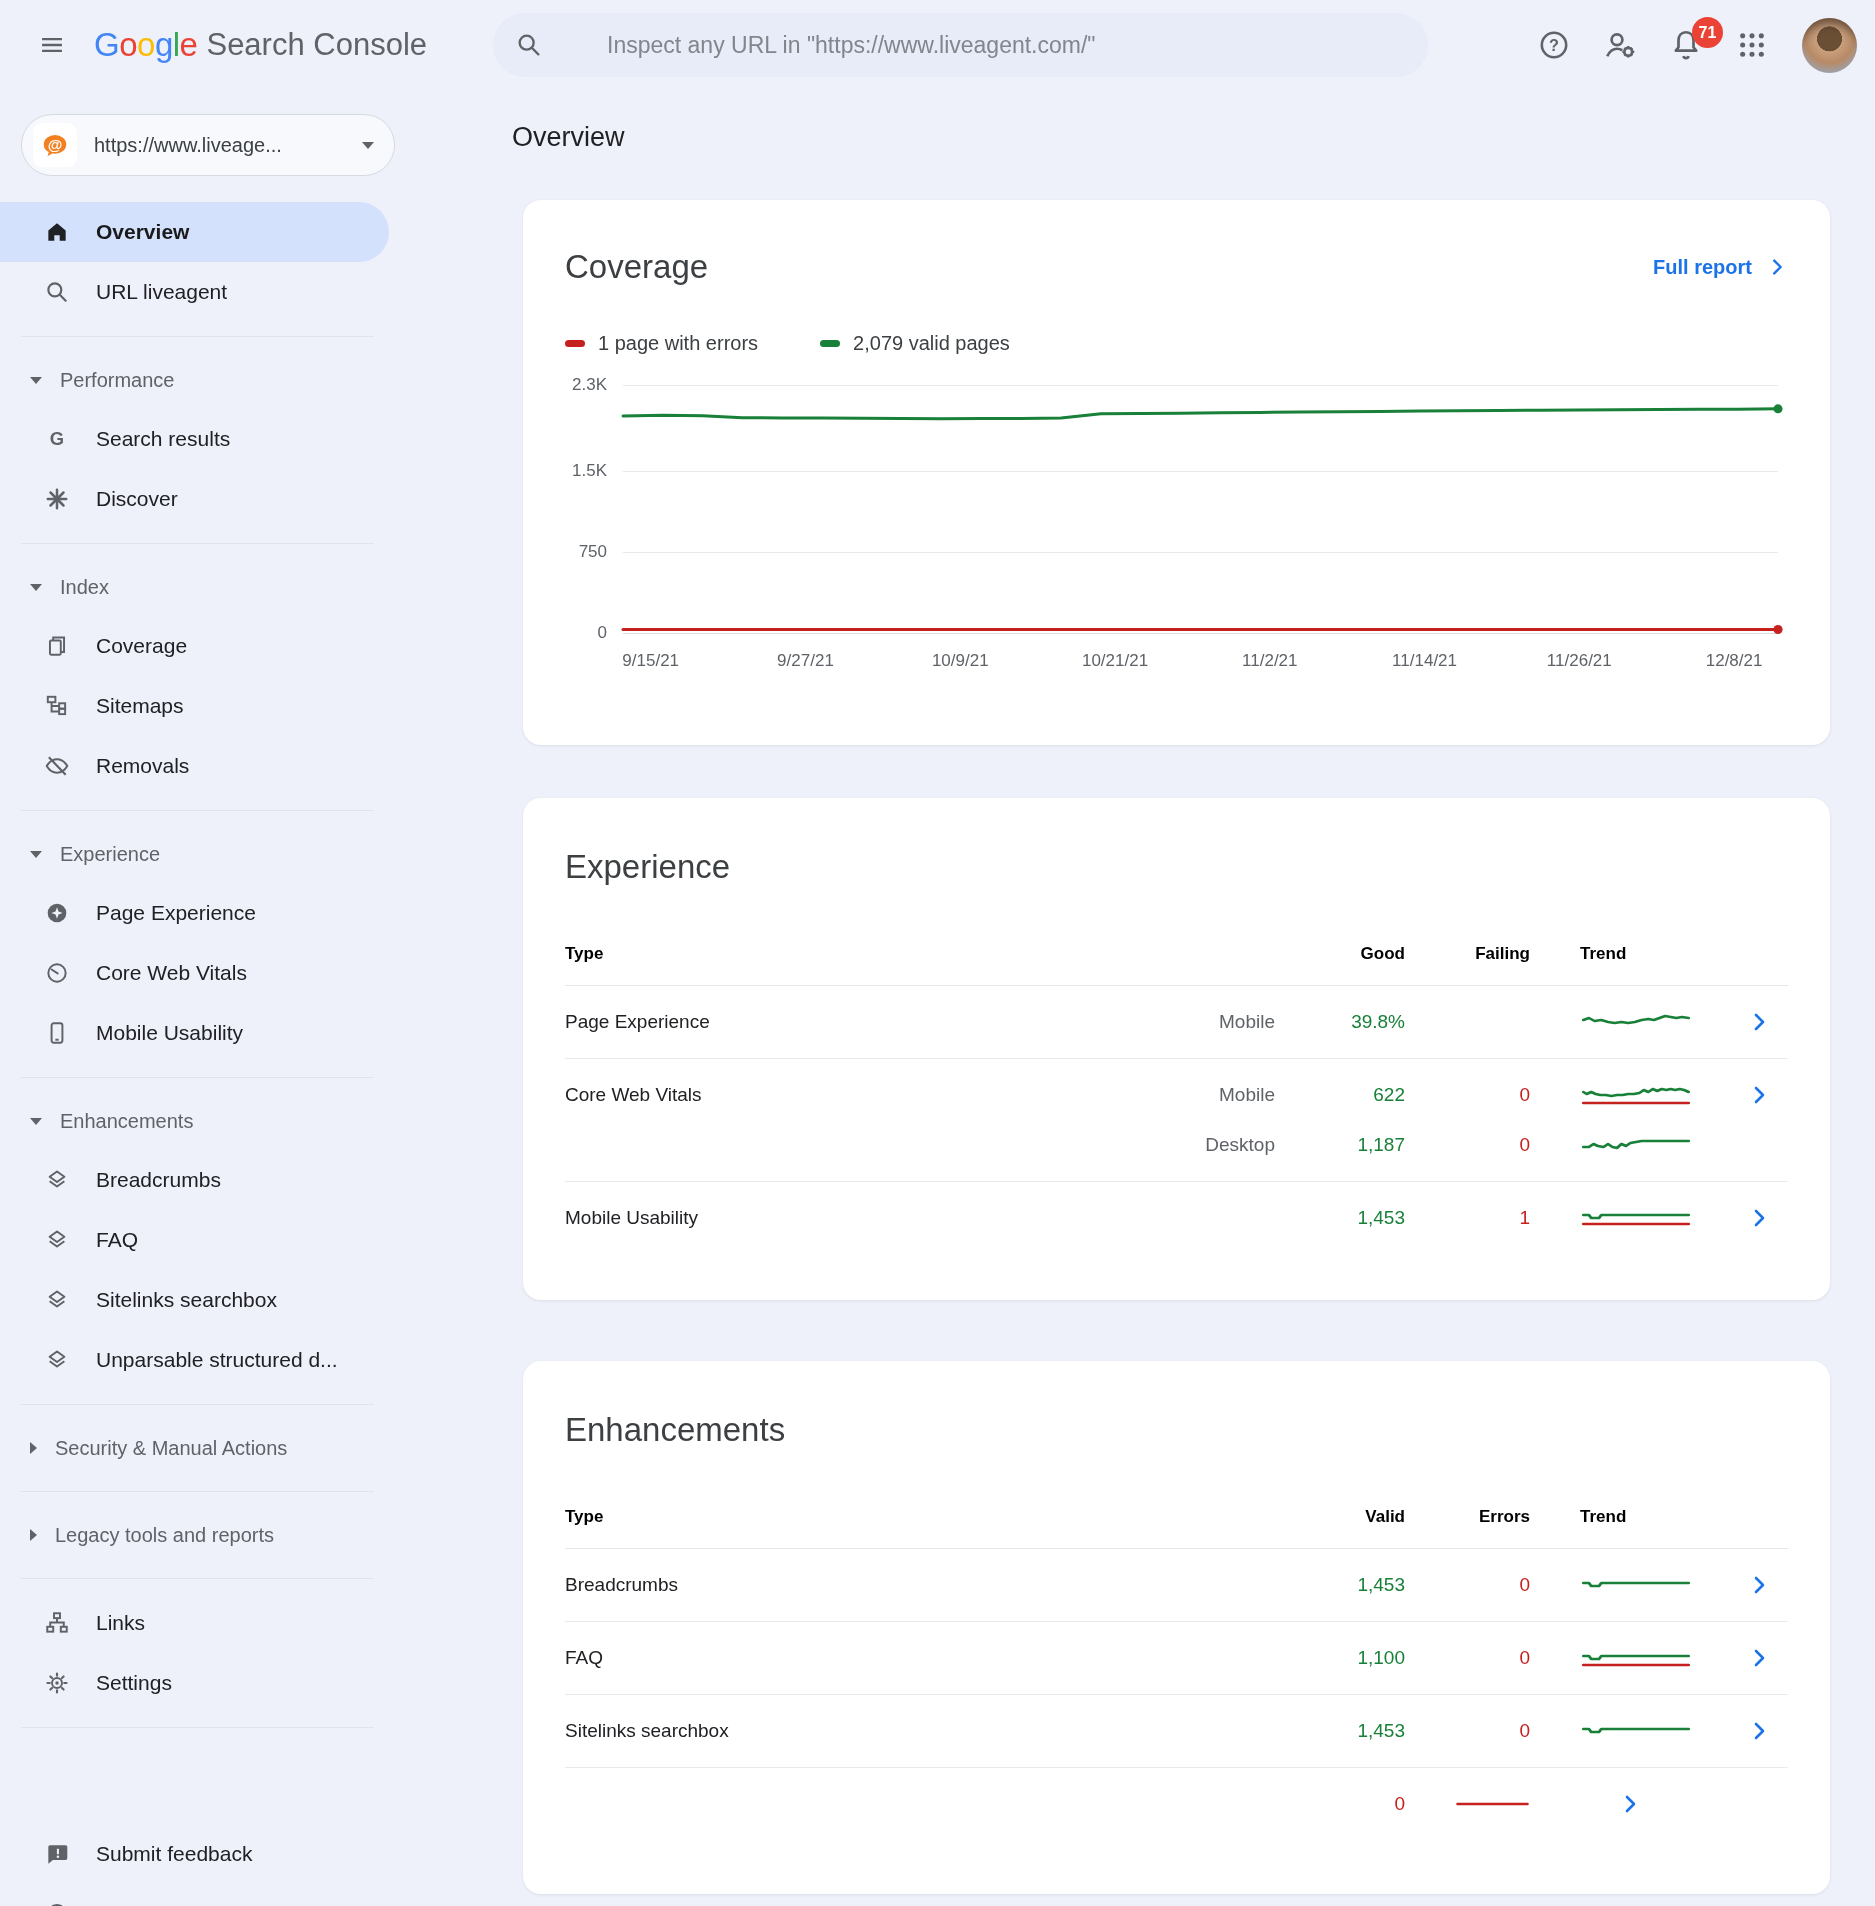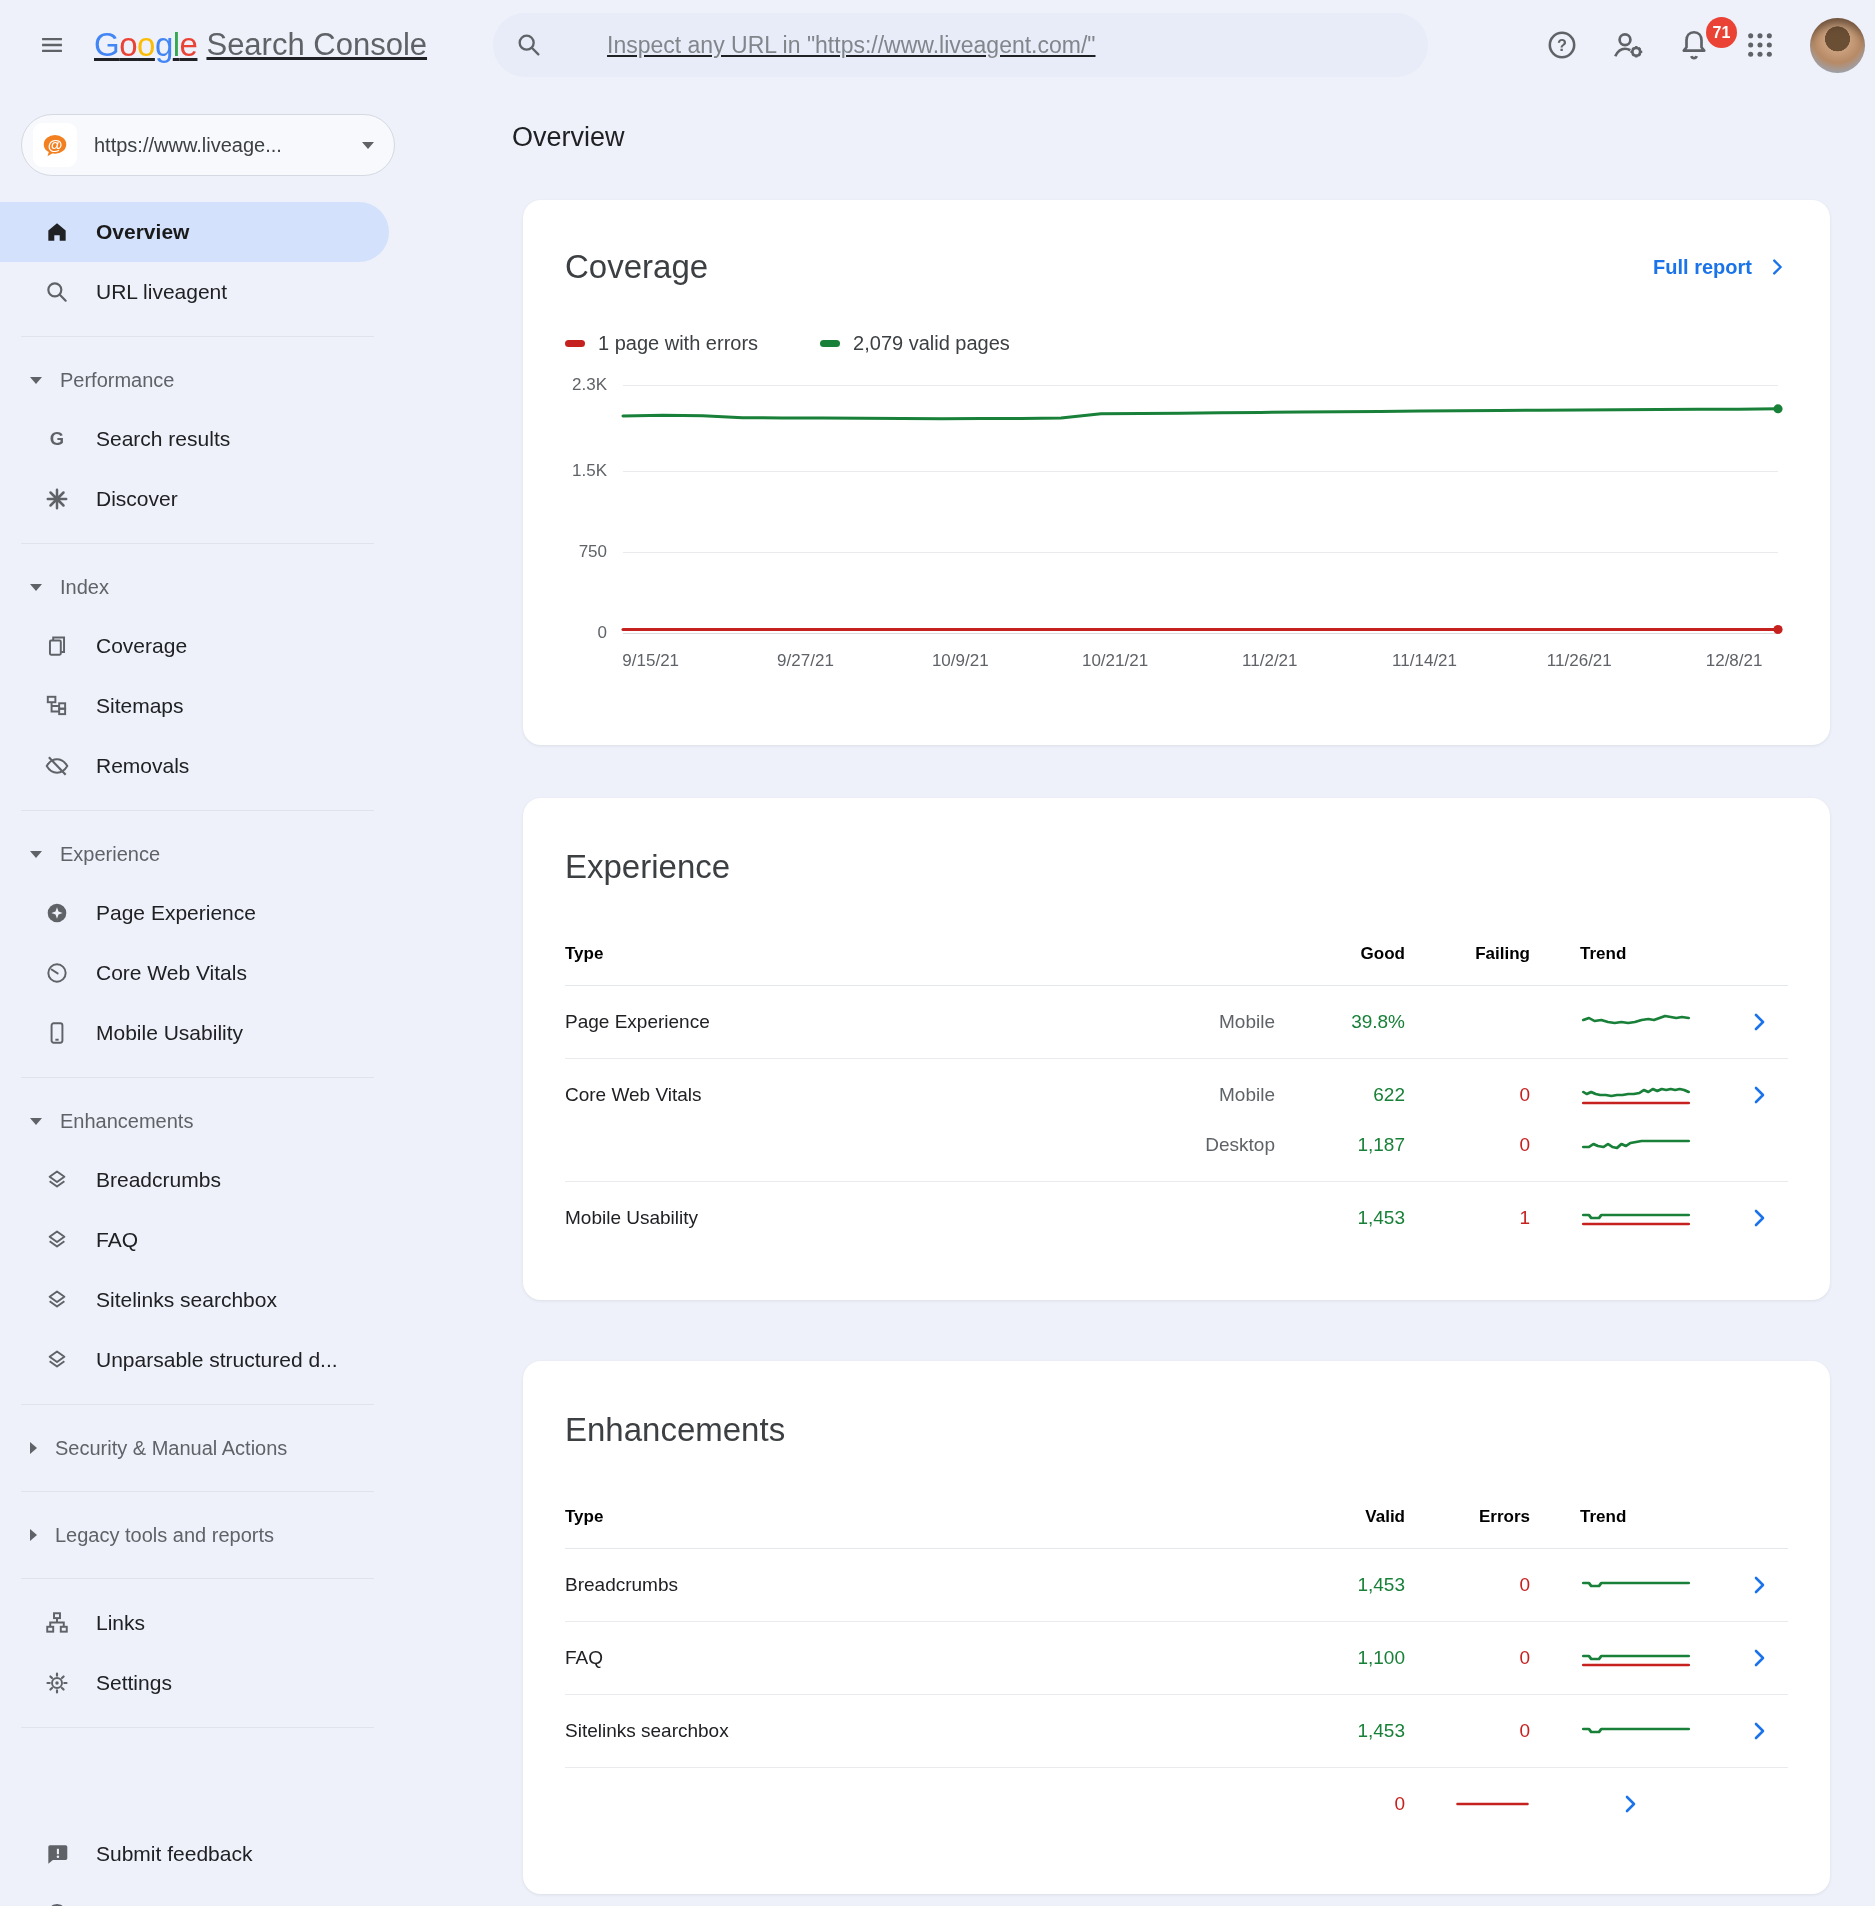--- a/index.html
+++ b/index.html
@@ -8,31 +8,31 @@
     width:1875px; min-height:1906px;
     background:#eef1f9;
     font-family:"Liberation Sans", sans-serif;
     color:#202124;
     overflow:hidden;
   }
   svg { display:block; }
   .icon { color:#5f6368; flex:none; }
 
   
-  .topbar { height:90px; display:flex; align-items:center; padding:0 10px 0 28px;text-decoration:underline; }
+  .topbar { height:90px; display:flex; align-items:center; padding:0 18px 0 28px; }
   .hamburger { width:48px; height:48px; display:flex; align-items:center; justify-content:center; cursor:pointer; border-radius:50%; }
   .logo { display:flex; align-items:center; margin-left:18px; white-space:nowrap; }
   .logo-google { font-size:33px; letter-spacing:-0.5px; }
   .logo-rest { font-size:31px; color:#5f6368; margin-left:9px; }
   .search-pill { margin-left:66px; width:935px; height:64px; background:#e7ecf8; border-radius:32px; display:flex; align-items:center; padding:0 12px 0 22px;gap:44px; }
   .search-pill input { flex:1; border:none; outline:none; background:transparent; font-family:inherit; font-size:23px; color:#3c4043; margin-left:18px; }
   .search-pill input::placeholder { color:#80868b; opacity:1; }
   .topbar-right { margin-left:auto; display:flex; align-items:center; gap:14px; }
   .tb-btn { width:52px; height:52px; display:flex; align-items:center; justify-content:center; position:relative; cursor:pointer; border-radius:50%; }
-  .badge { position:absolute; top:-2px; left:38px; min-width:31px; height:31px; border-radius:16px; background:#ea4335; color:#fff; font-size:16px; font-weight:bold; display:flex; align-items:center; justify-content:center; padding:0 5px; }
+  .badge { position:absolute; top:-2px; left:32px; min-width:31px; height:31px; border-radius:16px; background:#ea4335; color:#fff; font-size:16px; font-weight:bold; display:flex; align-items:center; justify-content:center; padding:0 5px; }
   .avatar { width:55px; height:55px; border-radius:50%; margin-left:10px; cursor:pointer;
     background: radial-gradient(circle at 50% 38%, #6b4f35 0%, #6b4f35 28%, #c99f7d 29%, #b78a66 55%, #9f9fa4 76%, #8b8e96 100%);
     box-shadow: inset 0 14px 10px -8px rgba(40,30,20,.55); }
 
   
   .content { display:flex; align-items:flex-start; }
   .sidebar { width:420px; flex:none; padding-top:24px; }
   .main { flex:1; padding-left:92px; padding-right:45px; }
 
   

